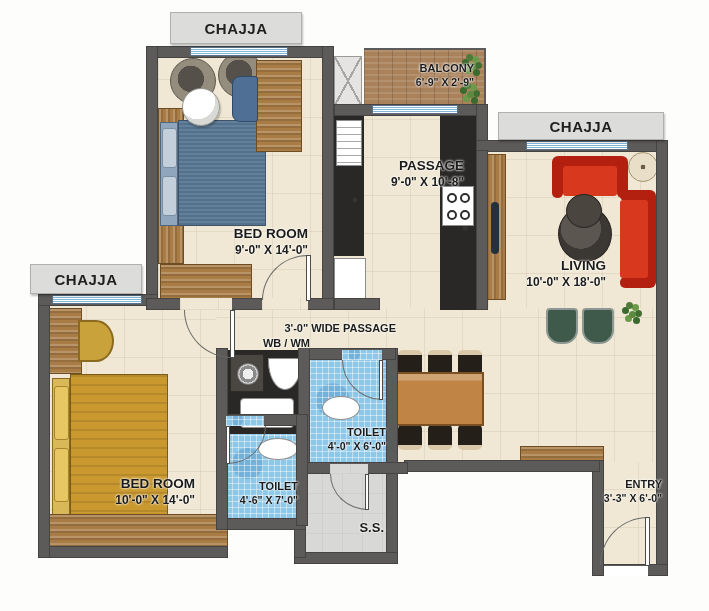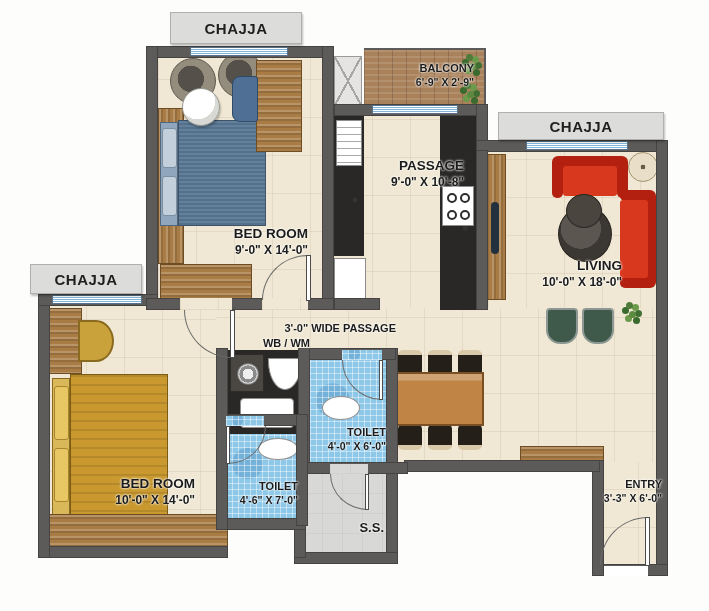--- a/index.html
+++ b/index.html
@@ -205,21 +205,21 @@
   </div>
 
   <div class="abs lbl small" style="left:374px;top:62px;width:100px">
     <div class="rname">BALCONY</div>
     <div class="rdims">6'-9" X 2'-9"</div>
   </div>
   <div class="abs lbl" style="left:348px;top:158px;width:116px">
     <div class="rname">PASSAGE</div>
     <div class="rdims">9'-0" X 10'-8"</div>
   </div>
-  <div class="abs lbl" style="left:502px;top:258px;width:120px">
+  <div class="abs lbl" style="left:486px;top:258px;width:120px">
     <div class="rname">LIVING</div>
     <div class="rdims">10'-0" X 18'-0"</div>
   </div>
   <div class="abs lbl" style="left:168px;top:226px;width:140px">
     <div class="rname">BED ROOM</div>
     <div class="rdims">9'-0" X 14'-0"</div>
   </div>
   <div class="abs lbl" style="left:55px;top:476px;width:140px">
     <div class="rname">BED ROOM</div>
     <div class="rdims">10'-0" X 14'-0"</div>

